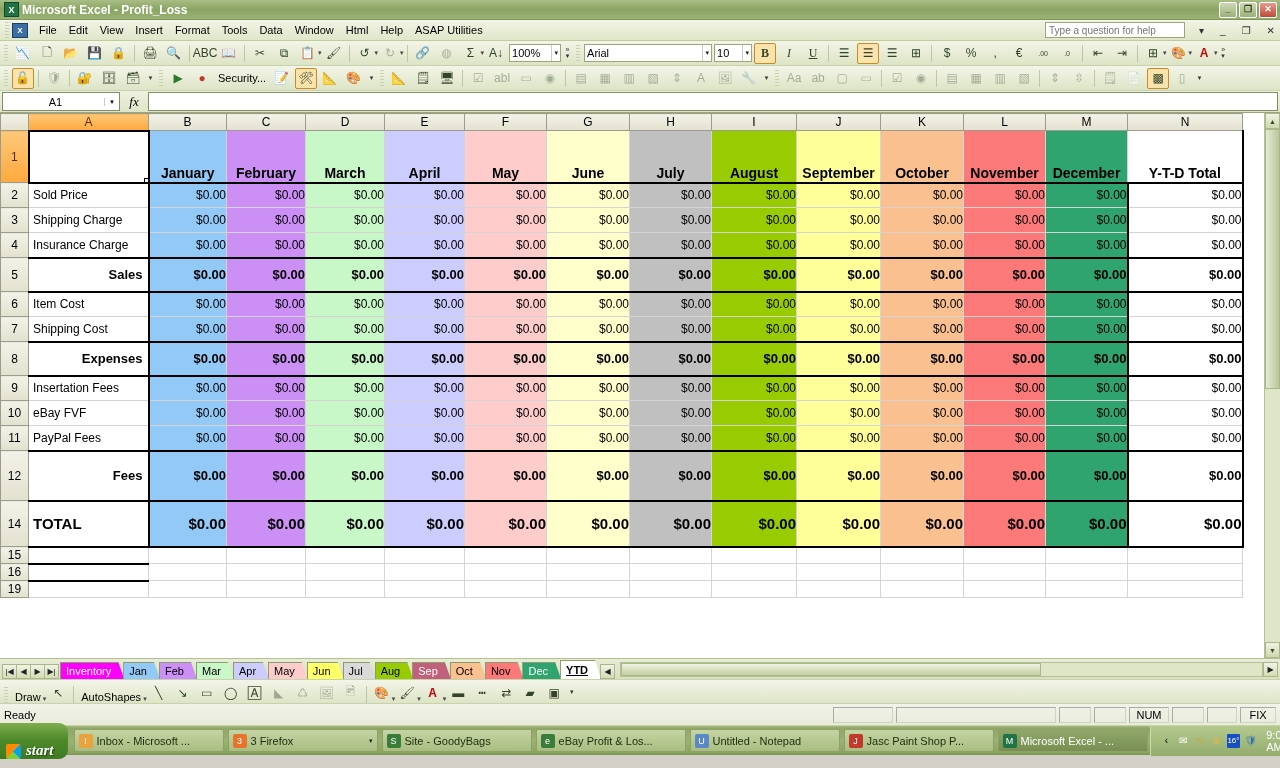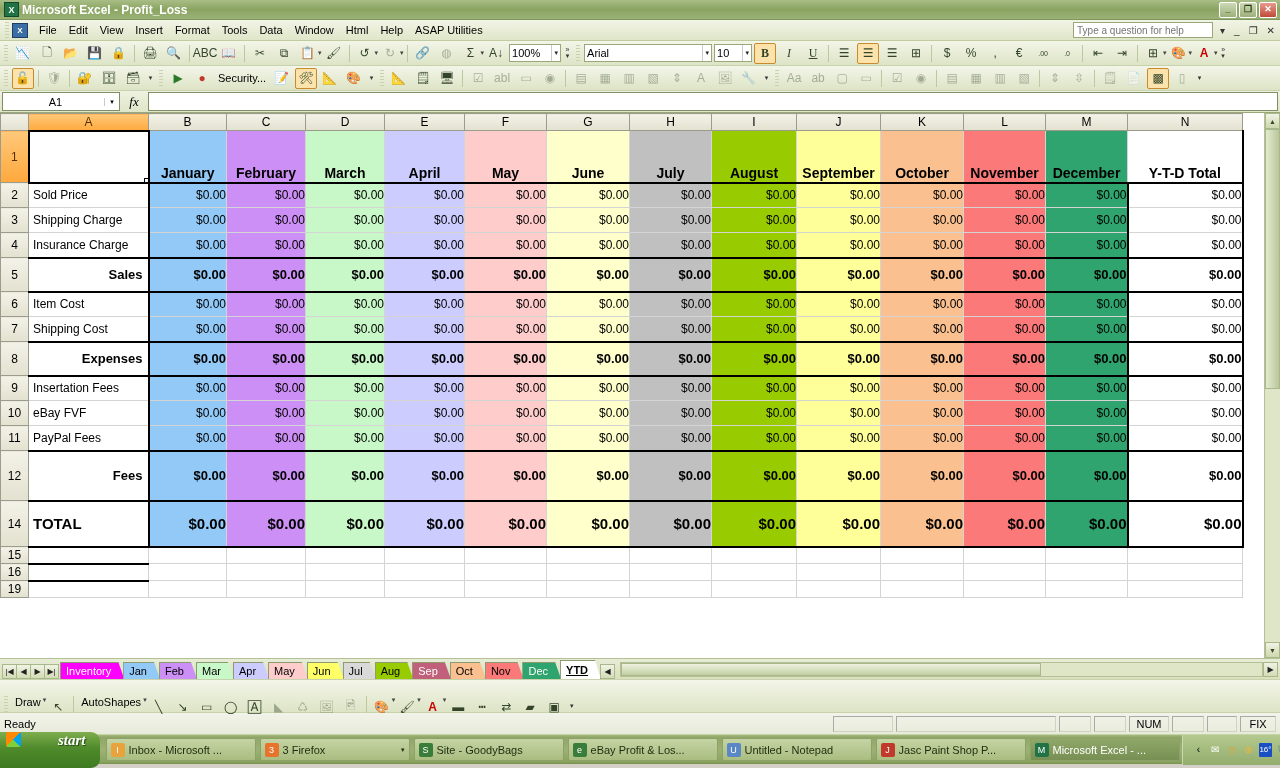--- a/index.html
+++ b/index.html
@@ -62,21 +62,21 @@
     width: 16px; height: 15px; margin-right: 5px;
     background: #3a6ea5; color: #fff; font-size: 8px; font-weight: bold;
     display: flex; align-items: center; justify-content: center;
     border: 1px solid #1d3f66;
   }
   .menu-item {
     padding: 3px 6px; font-size: 11px; color: #000;
     cursor: pointer; white-space: nowrap;
   }
   .help-box {
-    margin-left: auto; display: flex; align-items: center; gap: 5px;
+    margin-left: auto; display: flex; align-items: center; gap: 12px;
     padding-right: 3px;
   }
   .help-input {
     width: 140px; height: 16px;
     border: 1px solid #9aa879; background: #fff;
     font-size: 10px; color: #888; padding: 1px 3px;
     font-family: "Liberation Sans", sans-serif;
   }
   .mini-btn { font-size: 10px; color: #333; cursor: pointer; padding: 0 2px; }
 
@@ -263,22 +263,22 @@
   .hthumb {
     width: 420px; height: 100%;
     background: linear-gradient(to bottom,#eef2e0,#c2cfa1);
     border: 1px solid #a9b88a;
   }
 
   
   .drawbar {
     height: 24px;
     background: linear-gradient(to bottom,#f3f5e8,#dde4c6);
-    display: flex; align-items: flex-start;
-    border-top: 1px solid #c8d2ac; padding: 16px 1px;
+    display: flex; align-items: flex-end;
+    border-top: 1px solid #c8d2ac; padding: 0 1px;
   }
   .dlabel {
     font-size: 11px; padding: 0 4px; cursor: pointer; color: #000;
   }
 
   
   .statusbar {
     height: 22px;
     background: linear-gradient(to bottom,#f2f3e9,#e8ebdb);
     display: flex; align-items: center;
@@ -296,25 +296,24 @@
   .taskbar {
     height: 30px;
     background: linear-gradient(to bottom,#a5b97f 0%, #8fa667 8%, #9cb275 50%, #8aa45f 92%, #79914f 100%);
     display: flex; align-items: center;
     border-top: 1px solid #c6d4a6;
   }
   .startbtn {
     height: 36px; margin: 2px 4px 2px 0;
     background: linear-gradient(to bottom,#7fae4e,#4f8a2b 45%,#3e7a21 100%);
     border-radius: 0 9px 9px 0;
-    display: flex; align-items: flex-start; padding: 0 14px 0 6px;
+    display: flex; align-items: flex-end; padding: 0 14px 0 6px;
     color: #fff; font-style: italic; font-weight: bold; font-size: 15px;
     cursor: pointer; text-shadow: 1px 1px 1px #234a10;
     font-family: "Liberation Serif", serif;
-    gap: 32px;
   }
   .flag {
     width: 15px; height: 15px; margin-right: 5px;
     background:
       linear-gradient(135deg,#ff8a00 0 50%, transparent 50%),
       linear-gradient(45deg,#7fd13b 0 50%, transparent 50%);
     background-color: #00a4ef;
     border-radius: 2px;
   }
   .taskitem {

